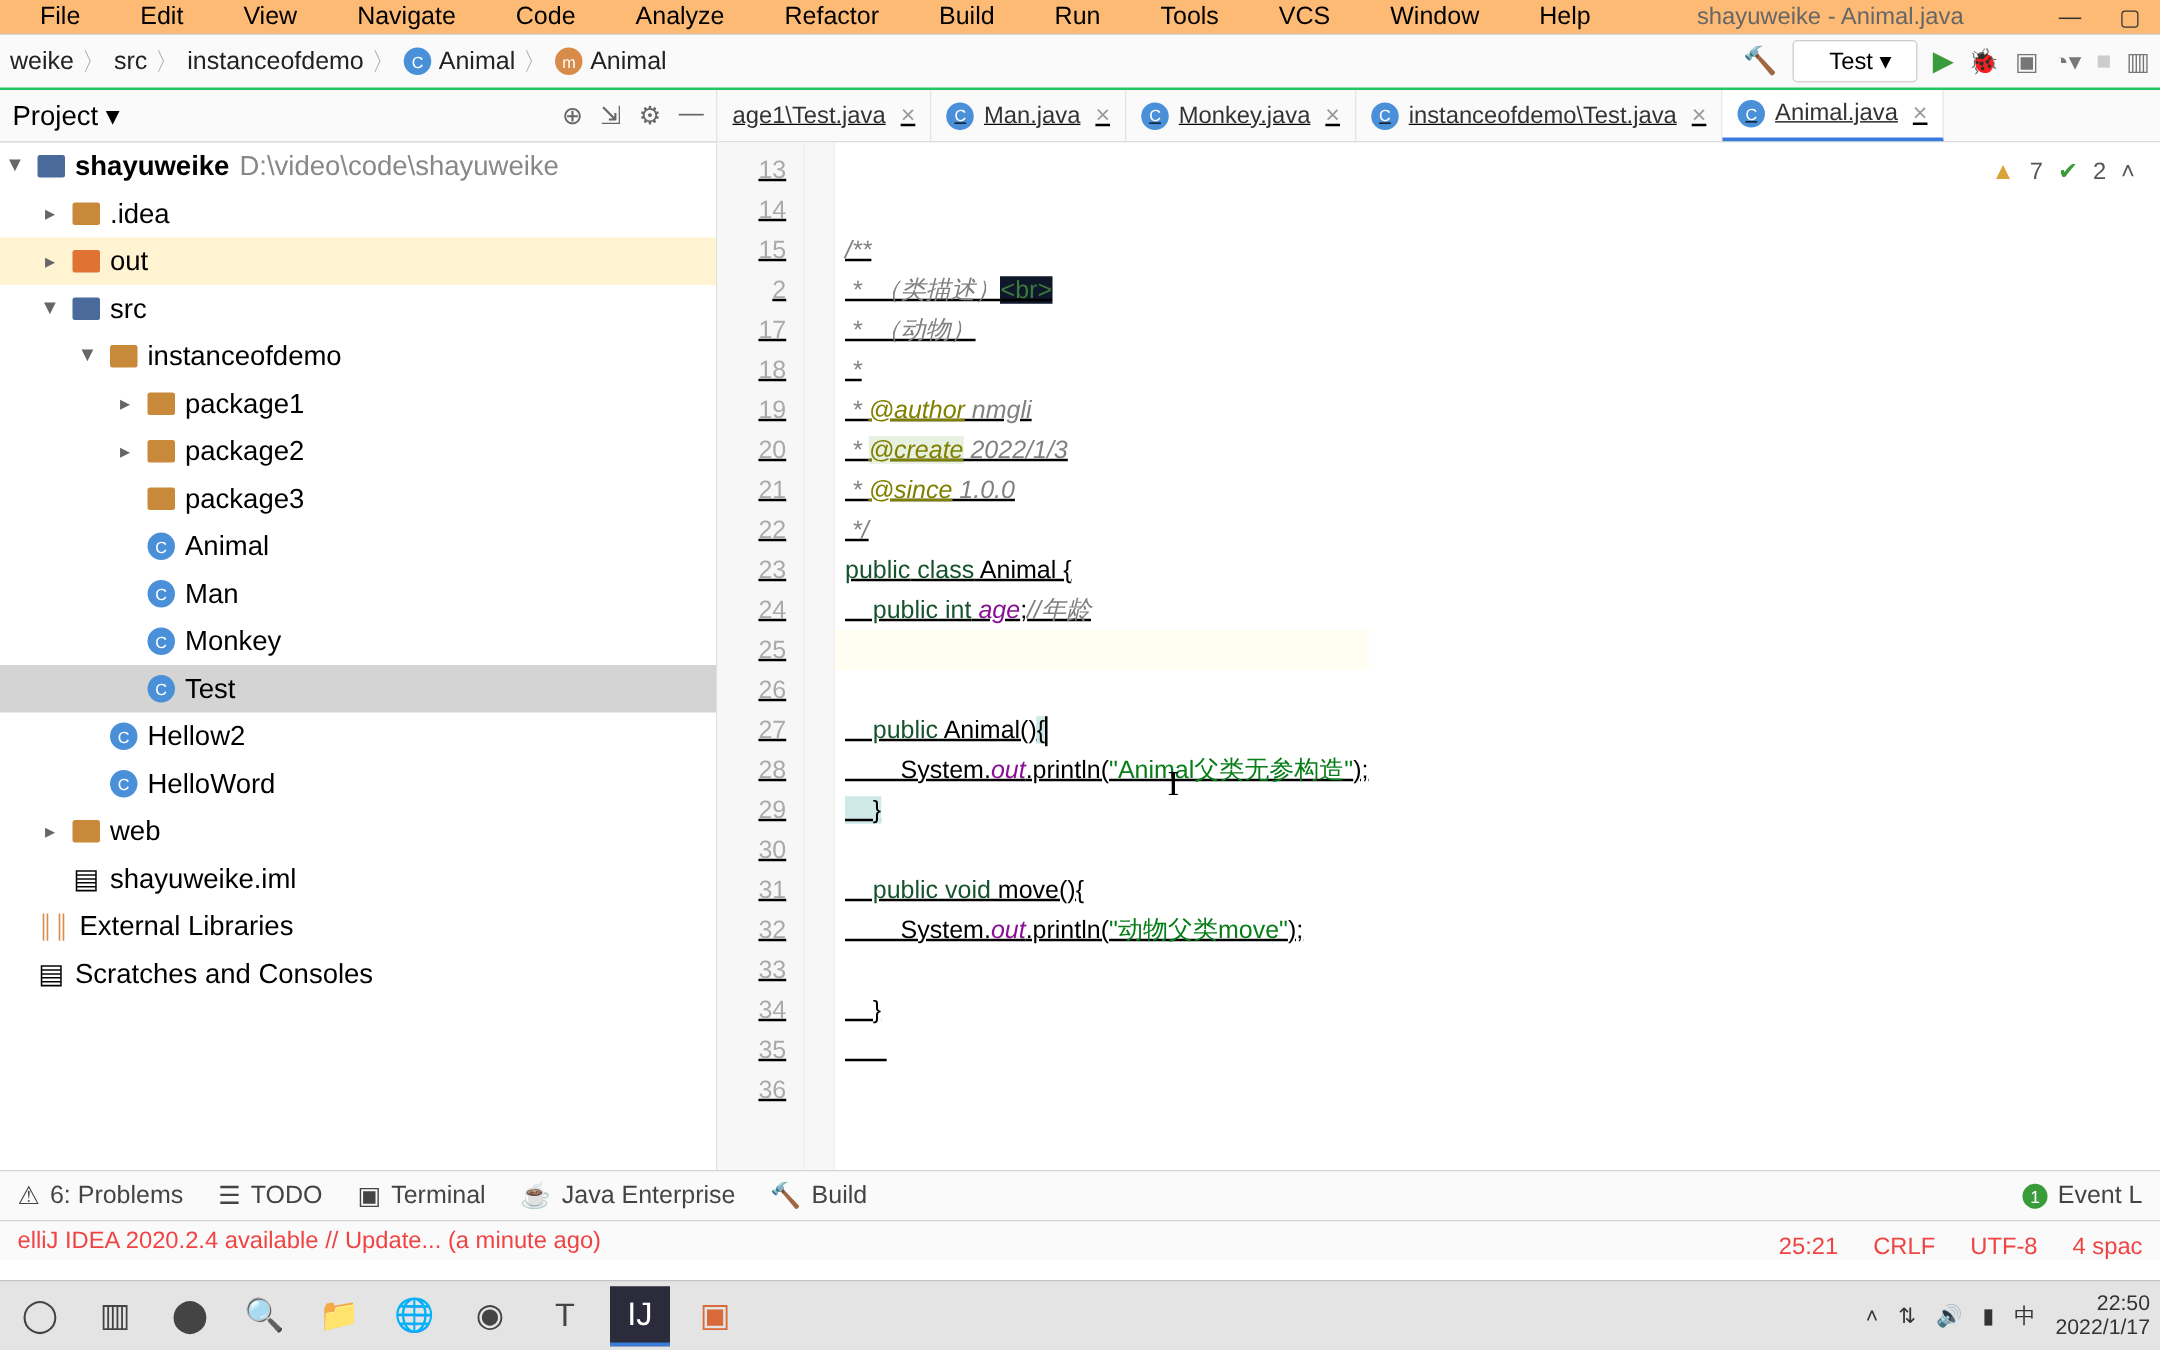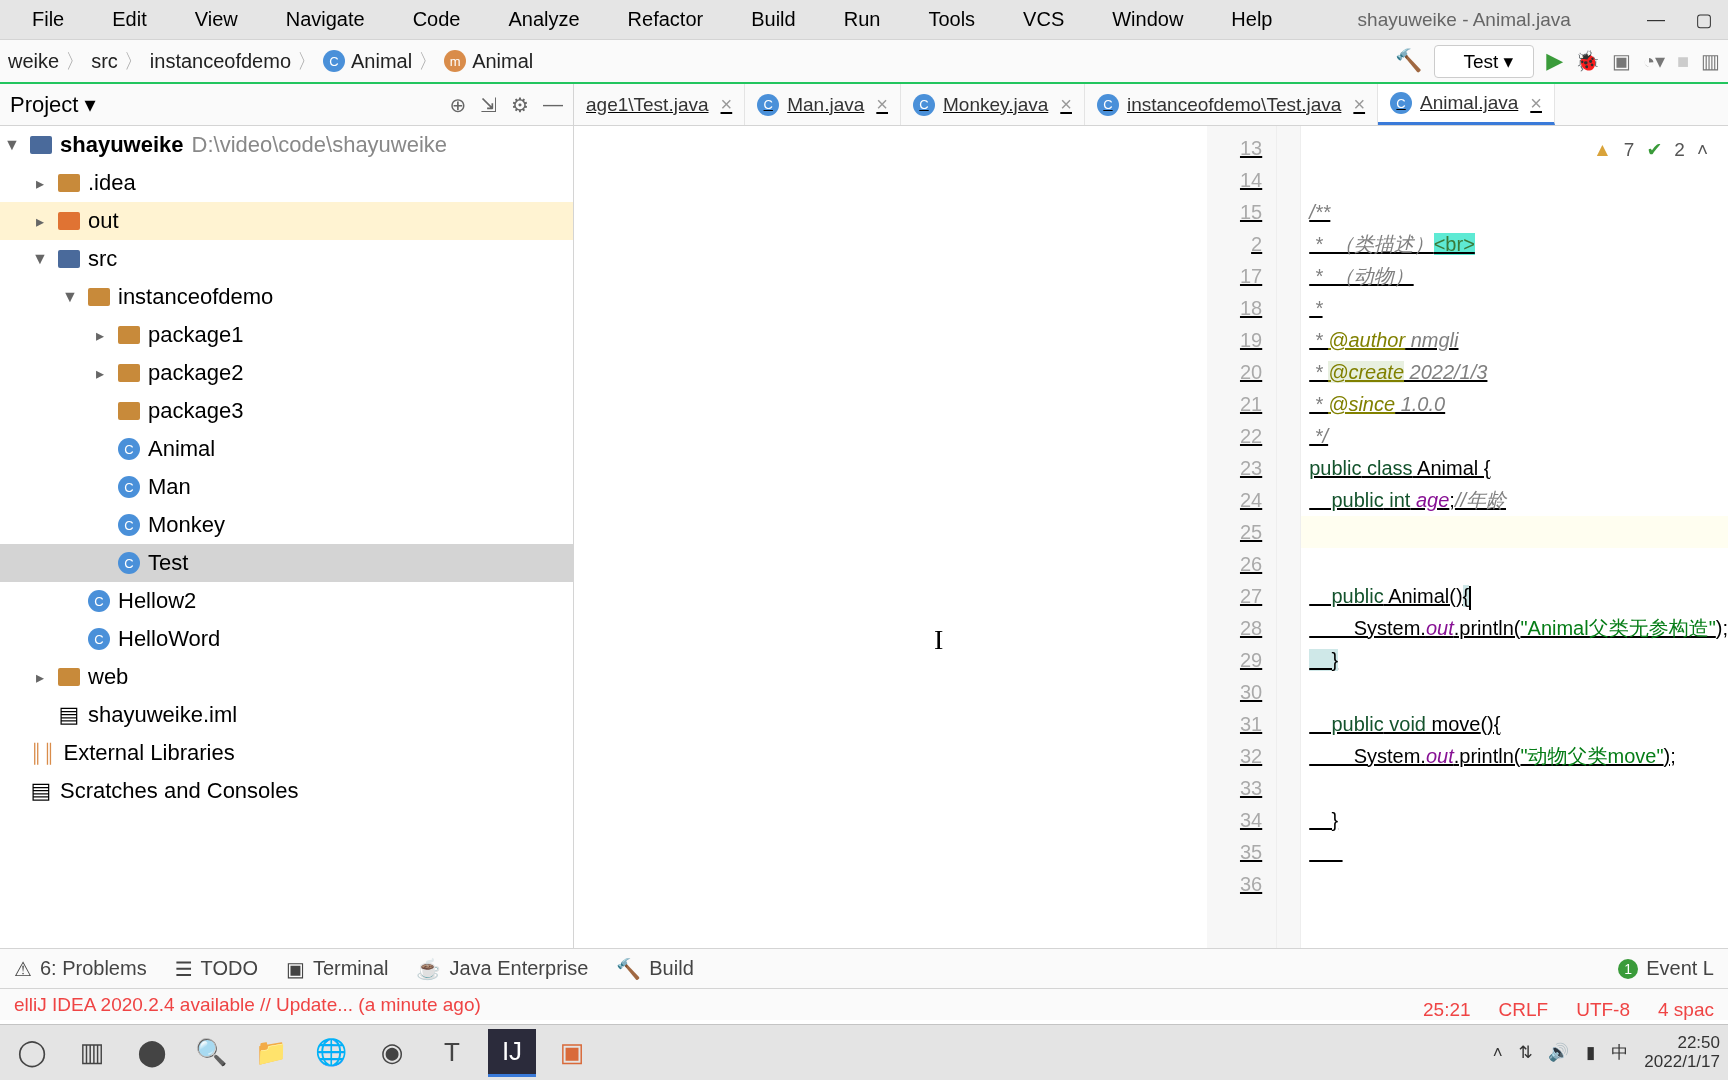--- a/index.html
+++ b/index.html
@@ -1,19 +1,19 @@
 <!DOCTYPE html>
 <html><head>
 <meta charset="utf-8">
 <style>
 * { margin: 0; padding: 0; box-sizing: border-box; font-family: "Segoe UI", Arial, sans-serif; }
 body { width: 1728px; height: 1080px; background: #fff; overflow: hidden; position: relative; font-size: 18px; }
 
 
-.titlebar { height: 40px; background: #e5e5e5; display: flex; align-items: center; border-bottom: 1px solid #d4d4d4; justify-content: flex-end; }
+.titlebar { height: 28px; background: #fdba74; display: flex; align-items: center; border-bottom: 1px solid #d4d4d4; justify-content: flex-end; }
 .menubar { display: flex; gap: 0; padding-left: 8px; }
 .menubar span { padding: 4px 12px; cursor: pointer; font-size: 20px; }
 .titlebar-title { flex: 1; text-align: center; color: #666; font-size: 19px; }
 .winbtn { width: 48px; height: 44px; display: flex; align-items: center; justify-content: center; font-size: 18px; color: #333; }
 
 
 .navbar { height: 44px; background: #fafafa; display: flex; align-items: center; border-bottom: 2px solid #22c55e; padding: 0 8px; }
 .breadcrumb { display: flex; align-items: center; gap: 6px; font-size: 20px; color: #222; }
 .breadcrumb .sep { color: #aaa; }
 .breadcrumb .chip { display: flex; align-items: center; gap: 6px; }
@@ -46,31 +46,31 @@
 .tree-label { }
 .tree-path { color: #888; }
 .lib-icon { color: #d98c4a; font-size: 18px; }
 
 
 .editor { flex: 1; display: flex; flex-direction: column; text-decoration: underline; }
 .tabs { height: 42px; background: #fafafa; border-bottom: 1px solid #d4d4d4; display: flex; align-items: stretch; }
 .tab { display: flex; align-items: center; gap: 8px; padding: 0 12px; border-right: 1px solid #e4e4e4; font-size: 19px; color: #333; }
 .tab.active { background: #fff; border-bottom: 3px solid #3a7ad9; }
 .tab .close { color: #999; font-size: 20px; padding-left: 4px; }
-.code-area { flex: 1; display: flex; font-family: "Consolas","Courier New",monospace; font-size: 20px; line-height: 32px; background: #fff; position: relative; justify-content: flex-end; }
+.code-area { flex: 1; display: flex; font-family: "Consolas","Courier New",monospace; font-size: 20px; line-height: 32px; background: #fff; position: relative; }
 .gutter { width: 70px; background: #f7f7f7; color: #aaa; text-align: right; padding: 6px 14px 0 0; border-right: 1px solid #eee; }
 .gutter div { height: 32px; }
 .fold-col { width: 24px; background: #f7f7f7; border-right: 1px solid #eee; position: relative; }
 .code { padding: 6px 0 0 8px; white-space: pre; position: relative; }
 .kw { color: #14532d; }
 .ann { color: #808000; font-style: italic; text-decoration: underline; }
 .comment { color: #808080; font-style: italic; }
 .str { color: #067d17; }
 .field { color: #871094; font-style: italic; }
-.tag { color: #3a7a3a; background: #5eead4; }
+.tag { color: #3a7a3a; background: #0f172a; }
 .caret-line { background: #fffef0; position: absolute; left: 0; right: 0; height: 32px; }
 .caret { display:inline-block; width: 2px; height: 24px; background: #000; vertical-align: middle; }
 .text-cursor { position: absolute; font-family: monospace; }
 .warn-badge { position: absolute; top: 8px; right: 20px; display: flex; align-items: center; gap: 12px; font-size: 19px; color: #555; }
 .warn-tri { color: #d9a33a; }
 .check { color: #3a9b3a; }
 
 
 .bottom-tools { height: 40px; background: #fafafa; border-top: 1px solid #d4d4d4; display: flex; align-items: center; padding: 0 14px; gap: 28px; font-size: 20px; color: #444; }
 .bottom-tools .item { display: flex; align-items: center; gap: 8px; }

